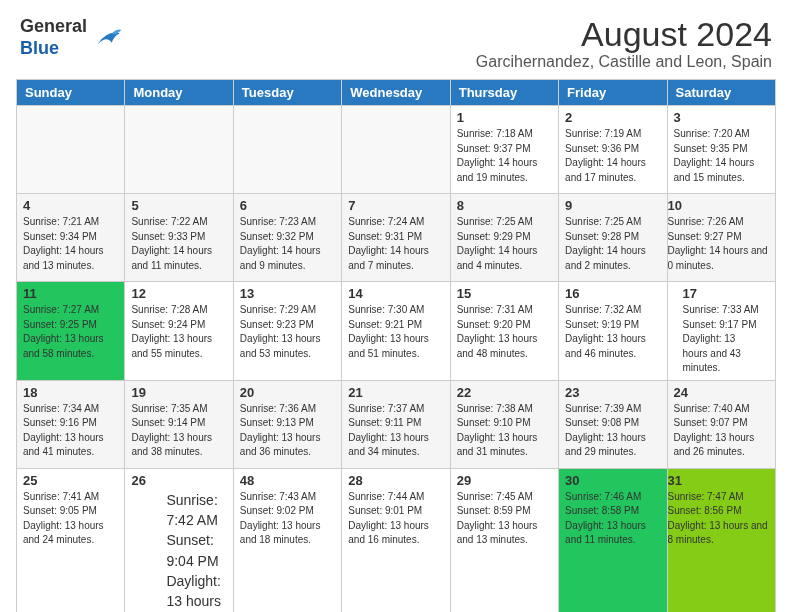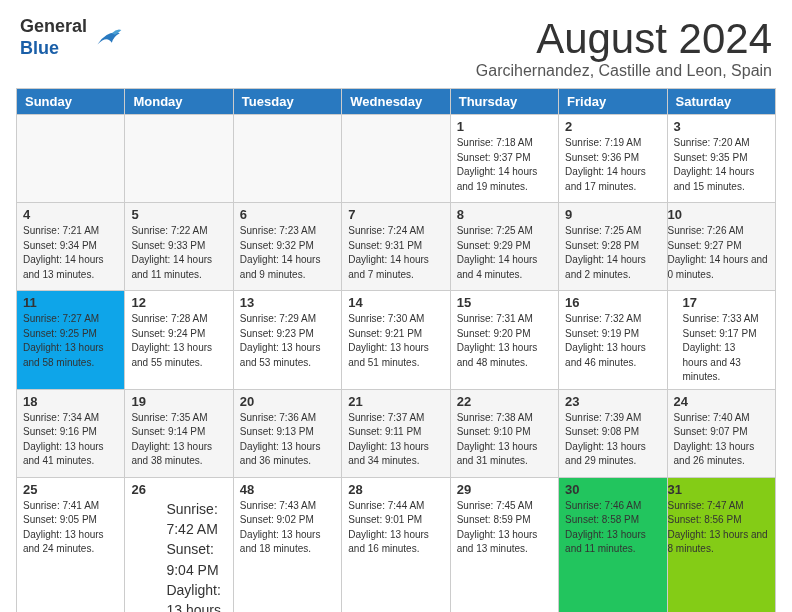--- a/index.html
+++ b/index.html
@@ -7,21 +7,21 @@
     
     .header { display: flex; justify-content: space-between; align-items: flex-start; padding: 16px 20px 8px 20px; }
     
     .logo { display: flex; align-items: center; }
     .logo-text { font-size: 18px; font-weight: bold; color: #333; line-height: 1.2; }
     .logo-text .general { display: block; }
     .logo-text .blue { display: block; color: #1a5fa8; }
     .logo-bird { width: 32px; height: 32px; margin-left: 4px; }
     
     .title-area { text-align: right; }
-    .month-year { font-size: 42px; font-weight: 300; color: #333; line-height: 1.1; }
+    .month-year { font-size: 34px; font-weight: 300; color: #333; line-height: 1.1; }
     .location { font-size: 16px; color: #555; font-weight: 400; }
     
     .calendar { width: 100%; border-collapse: collapse; margin: 0 8px; width: calc(100% - 16px); margin-left: 8px; }
     
     .day-header { background: #2979c0; color: #fff; text-align: left; padding: 5px 8px; font-size: 13px; font-weight: bold; border: 1px solid #ccc; }
     
     .day-number { font-size: 13px; font-weight: bold; color: #333; display: block; margin-bottom: 2px; }
     .day-info { font-size: 10.5px; color: #333; line-height: 1.4; }
     
     .footer { padding: 6px 12px; font-size: 12px; color: #555; }
@@ -147,21 +147,21 @@
             <td style="border: 1px solid rgb(204, 204, 204); vertical-align: top; padding: 4px 0; width: 14.2857%; height: 88px; background: rgb(245, 245, 245);">
               <span class="day-number">10</span>
               <div class="day-info" style="font-size: 10px; line-height: 1.45; color: rgb(51, 51, 51);">
                 <div>Sunrise: 7:26 AM</div>
                 <div>Sunset: 9:27 PM</div>
                 <div>Daylight: 14 hours and 0 minutes.</div>
               </div>
             </td>
           </tr>
           <tr>
-            <td style="border: 1px solid rgb(204, 204, 204); vertical-align: top; padding: 4px 6px; width: 14.2857%; height: 88px; background: #0ea5e9;">
+            <td style="border: 1px solid rgb(204, 204, 204); vertical-align: top; padding: 4px 6px; width: 14.2857%; height: 88px; background: #22c55e;">
               <span class="day-number">11</span>
               <div class="day-info" style="font-size: 10px; line-height: 1.45; color: rgb(51, 51, 51);">
                 <div>Sunrise: 7:27 AM</div>
                 <div>Sunset: 9:25 PM</div>
                 <div>Daylight: 13 hours and 58 minutes.</div>
               </div>
             </td>
             <td style="border: 1px solid rgb(204, 204, 204); vertical-align: top; padding: 4px 6px; width: 14.2857%; height: 88px; background: rgb(255, 255, 255);">
               <span class="day-number">12</span>
               <div class="day-info" style="font-size: 10px; line-height: 1.45; color: rgb(51, 51, 51);">

